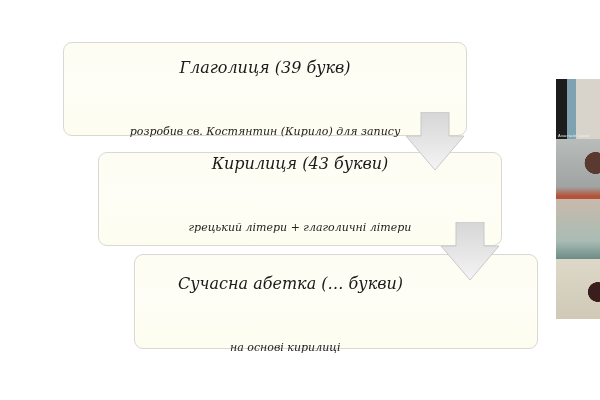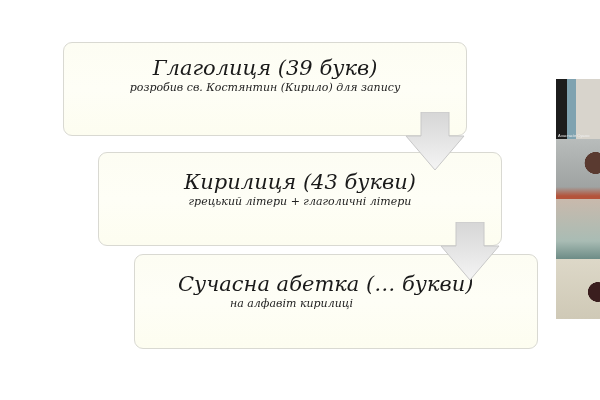--- a/index.html
+++ b/index.html
@@ -1,24 +1,24 @@
 <!DOCTYPE html>
 <html><head>
   <meta charset="utf-8">
   <style>
     html, body { margin:0; padding:0; }
     body { width:600px; height:400px; background:#ffffff; position:relative; overflow:hidden;
            font-family: "DejaVu Serif", "Liberation Serif", serif; }
     .box { position:absolute; box-sizing:border-box; border:1px solid #d9d9d2; border-radius:9px;
            background: linear-gradient(180deg, #fdfdf3 0%, #fefef6 50%, #fdfdf0 100%);
            text-align:center; color:#1a1a1a; }
-    .title { font-size:21px; line-height:22px; font-style:italic; }
-    .sub { font-size:11px; line-height:17px; font-style:italic; color:#222; }
+    .title { font-size:16px; line-height:22px; font-style:italic; }
+    .sub { font-size:11px; line-height:17px; font-style:italic; color:#222;margin-top:44px; }
     #box1 { left:63px; top:42px; width:404px; height:94px; padding-top:14px; }
-    #box2 { left:98px; top:152px; width:404px; height:94px; padding-top:18px; }
+    #box2 { left:98px; top:152px; width:404px; height:94px; }
     #box3 { left:134px; top:254px; width:404px; height:95px; padding-top:18px; }
     #box3 .title { text-align:left; padding-left:43px; }
     #box3 .sub { text-align:left; padding-left:95px; }
     .arrow { position:absolute; width:60px; height:60px; }
     #arrow1 { left:405px; top:112px; }
     #arrow2 { left:440px; top:222px; }
     .video-panel { position:absolute; left:556px; top:79px; width:44px; height:240px; background:#2a2a2a; }
     .tile { position:absolute; left:0; width:44px; overflow:hidden; }
     .tile .label { position:absolute; left:2px; bottom:1px; font-family:"Liberation Sans", sans-serif; font-size:4px; color:#eee; white-space:nowrap; }
   </style>
@@ -30,21 +30,21 @@
   <div class="sub">розробив св. Костянтин (Кирило) для запису</div>
 </div>
 
 <div class="box" id="box2">
   <div class="title">Кирилиця (43 букви)</div>
   <div class="sub">грецький літери + глаголичні літери</div>
 </div>
 
 <div class="box" id="box3">
   <div class="title">Сучасна абетка (… букви)</div>
-  <div class="sub">на алфавіт кирилиці</div>
+  <div class="sub">на основі кирилиці</div>
 </div>
 
 <svg class="arrow" id="arrow1" viewBox="0 0 60 60">
   <defs>
     <linearGradient id="ag" x1="0" y1="0" x2="0" y2="1">
       <stop offset="0" stop-color="#d6d6d6"></stop>
       <stop offset="1" stop-color="#f4f4f4"></stop>
     </linearGradient>
   </defs>
   <path d="M16 0 H44 V24 H59 L30 58 L1 24 H16 Z" fill="url(#ag)" stroke="#c8c8c8" stroke-width="1"></path>

